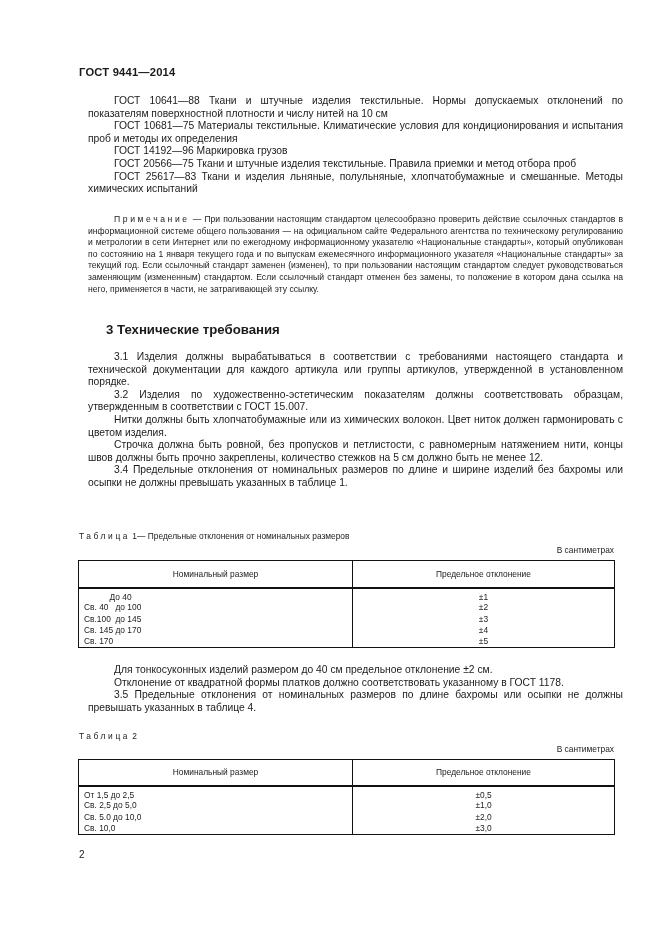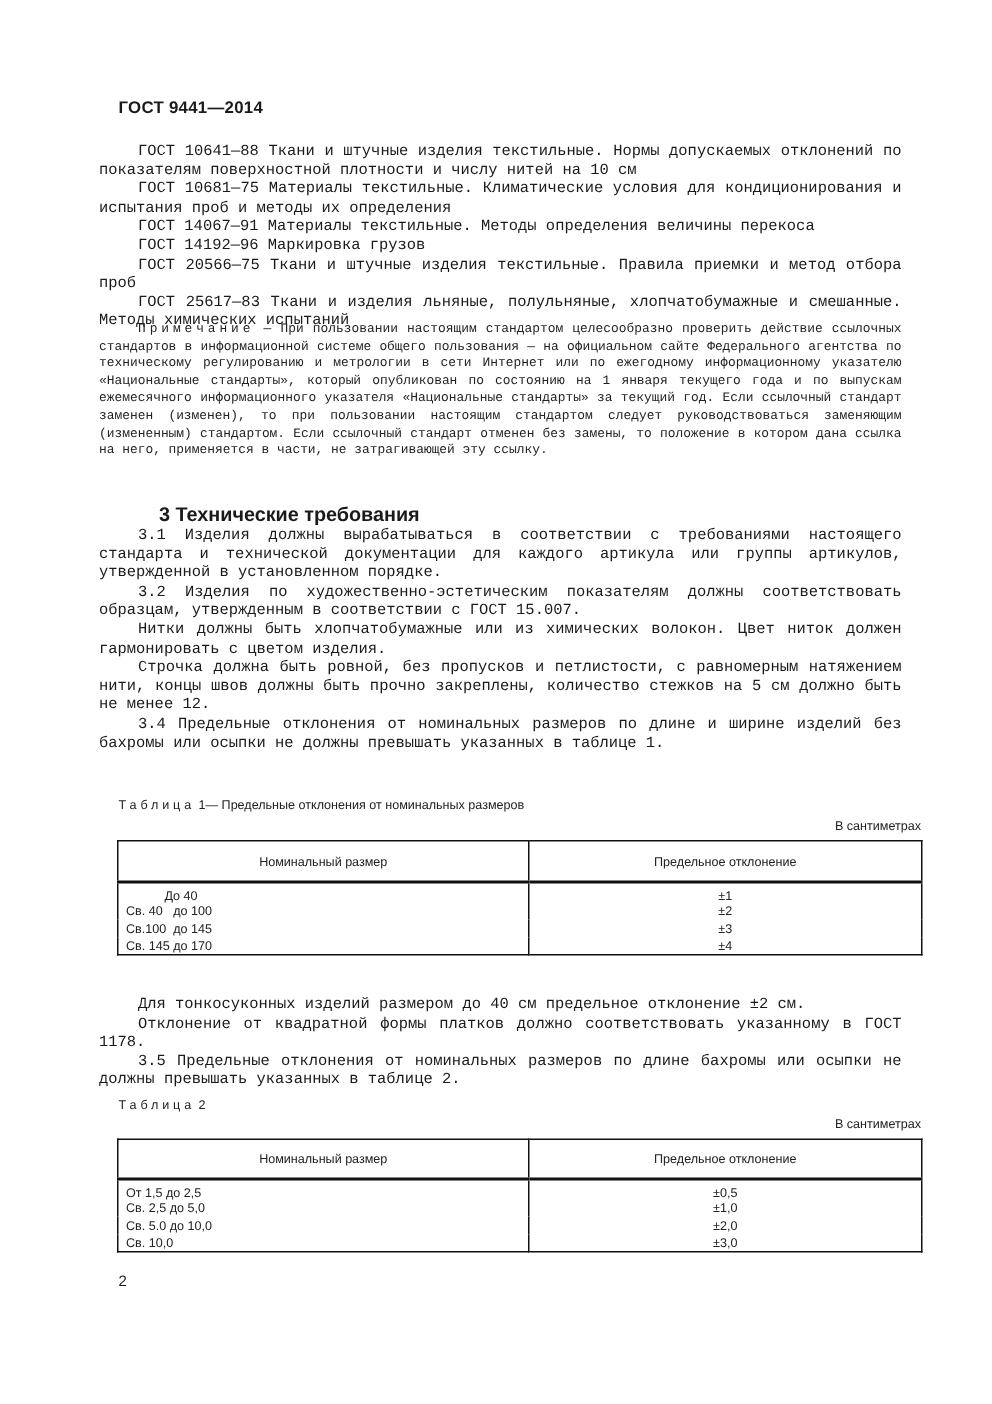--- a/index.html
+++ b/index.html
@@ -1,25 +1,25 @@
 <!DOCTYPE html>
 <html><head>
 <meta charset="utf-8">
 <style>
   html, body { margin: 0; padding: 0; background: #ffffff; }
   body { width: 661px; height: 936px; position: relative; overflow: hidden;
          font-family: "Liberation Sans", "DejaVu Sans", sans-serif; color: #1a1a1a; }
   .page { position: absolute; left: 0; top: 0; width: 661px; height: 870px; background: #fff; }
   .hdr { position: absolute; left: 79px; top: 66px; font-size: 11.2px; font-weight: bold; letter-spacing: 0.2px; }
-  .block { position: absolute; left: 66px; width: 535px; font-family: Liberation Mono, monospace; }
+  .block { position: absolute; left: 88px; width: 535px; }
   .p { font-size: 10.3px; line-height: 12.6px; margin: 0; text-align: justify; text-align-last: left; }
   .ind { text-indent: 26px; }
   .note { font-size: 8.6px; line-height: 11.6px; margin: 0; text-align: justify; color: #222; }
   .note .sp { letter-spacing: 2.6px; }
-  .sec { position: absolute; left: 106px; top: 322px; font-size: 13.2px; font-weight: bold; margin-top: 13px; }
+  .sec { position: absolute; left: 106px; top: 322px; font-size: 13.2px; font-weight: bold; }
   .tcap { position: absolute; left: 79px; font-size: 8.4px; color: #222; }
   .tcap .sp { letter-spacing: 2.6px; }
   .unit { position: absolute; right: 47px; font-size: 8.4px; color: #222; }
   table.t { position: absolute; left: 78px; width: 537px; border-collapse: collapse; font-size: 8.4px; color: #222; }
   table.t td, table.t th { border-left: 1.4px solid #111; border-right: 1.4px solid #111; padding: 0; font-weight: normal; }
   table.t thead th { border-top: 1.4px solid #111; border-bottom: 2.4px solid #111; }
   table.t tbody tr:last-child td { border-bottom: 1.4px solid #111; }
   table.t td.c1 { width: 268px; text-align: left; padding-left: 5px; }
   table.t td.c2 { text-align: center; }
   .pnum { position: absolute; left: 79px; top: 849px; font-size: 10px; }
@@ -27,21 +27,20 @@
 </head>
 <body>
 
 <div class="page">
 
   <div class="hdr">ГОСТ  9441—2014</div>
 
   <div class="block" style="top:95px;">
     <p class="p ind"><span>ГОСТ  10641—88</span> <span>Ткани и штучные изделия текстильные. Нормы допускаемых отклонений по показателям поверхностной плотности и числу нитей на 10 см</span></p>
     <p class="p ind"><span>ГОСТ  10681—75</span> <span>Материалы текстильные. Климатические условия для кондиционирования и испытания проб и методы их определения</span></p>
-    <p class="p ind"><span>ГОСТ  14067—91</span> <span>Материалы текстильные. Методы определения величины перекоса</span></p>
     <p class="p ind"><span>ГОСТ  14192—96</span> <span>Маркировка грузов</span></p>
     <p class="p ind"><span>ГОСТ  20566—75</span> <span>Ткани и штучные изделия текстильные. Правила приемки и метод отбора проб</span></p>
     <p class="p ind"><span>ГОСТ  25617—83</span> <span>Ткани и изделия льняные, полульняные, хлопчатобумажные и смешанные. Методы химических испытаний</span></p>
   </div>
 
   <div class="block" style="top:214px;">
     <p class="note ind"><span class="sp">Примечание</span><span> — При пользовании настоящим стандартом целесообразно проверить действие ссылочных стандартов в информационной системе общего пользования — на официальном сайте Федерального агентства по техническому регулированию и метрологии в сети Интернет или по ежегодному информационному указателю «Национальные стандарты», который опубликован по состоянию на 1 января текущего года и по выпускам ежемесячного информационного указателя «Национальные стандарты» за текущий год. Если ссылочный стандарт заменен (изменен), то при пользовании настоящим стандартом следует руководствоваться заменяющим (измененным) стандартом. Если ссылочный стандарт отменен без замены, то положение в котором дана ссылка на него, применяется в части, не затрагивающей эту ссылку.</span></p>
   </div>
 
   <div class="sec">3  Технические требования</div>
@@ -73,27 +72,31 @@
           <td class="c2">±2</td>
         </tr>
       <tr style="height:11.5px;">
           <td class="c1" style="white-space:pre;margin-left:16px;">Св.100  до 145</td>
           <td class="c2">±3</td>
         </tr>
       <tr style="height:11.5px;">
           <td class="c1" style="white-space:pre;">Св. 145 до 170</td>
           <td class="c2">±4</td>
         </tr>
+      <tr style="height:11.5px;">
+          <td class="c1" style="white-space:pre;padding-bottom:1px;">Св. 170</td>
+          <td class="c2" style="padding-bottom:1px;">±5</td>
+        </tr>
     </tbody>
   </table>
 
   <div class="block" style="top:664px;">
     <p class="p ind">Для тонкосуконных изделий размером до 40 см предельное отклонение ±2 см.</p>
     <p class="p ind">Отклонение от квадратной формы платков должно соответствовать указанному в ГОСТ 1178.</p>
-    <p class="p ind">3.5  Предельные отклонения от номинальных размеров по длине бахромы или осыпки не должны превышать указанных в таблице 2.</p>
+    <p class="p ind">3.5  Предельные отклонения от номинальных размеров по длине бахромы или осыпки не должны превышать указанных в таблице 4.</p>
   </div>
 
   <div class="tcap" style="top:731px;"><span class="sp">Таблица</span><span> 2</span></div>
   <div class="unit" style="top:744px;">В сантиметрах</div>
   <table class="t" style="top:759px;">
     <thead>
       <tr style="height:26px;">
         <th style="width:268px;">Номинальный размер</th>
         <th>Предельное отклонение</th>
       </tr>

